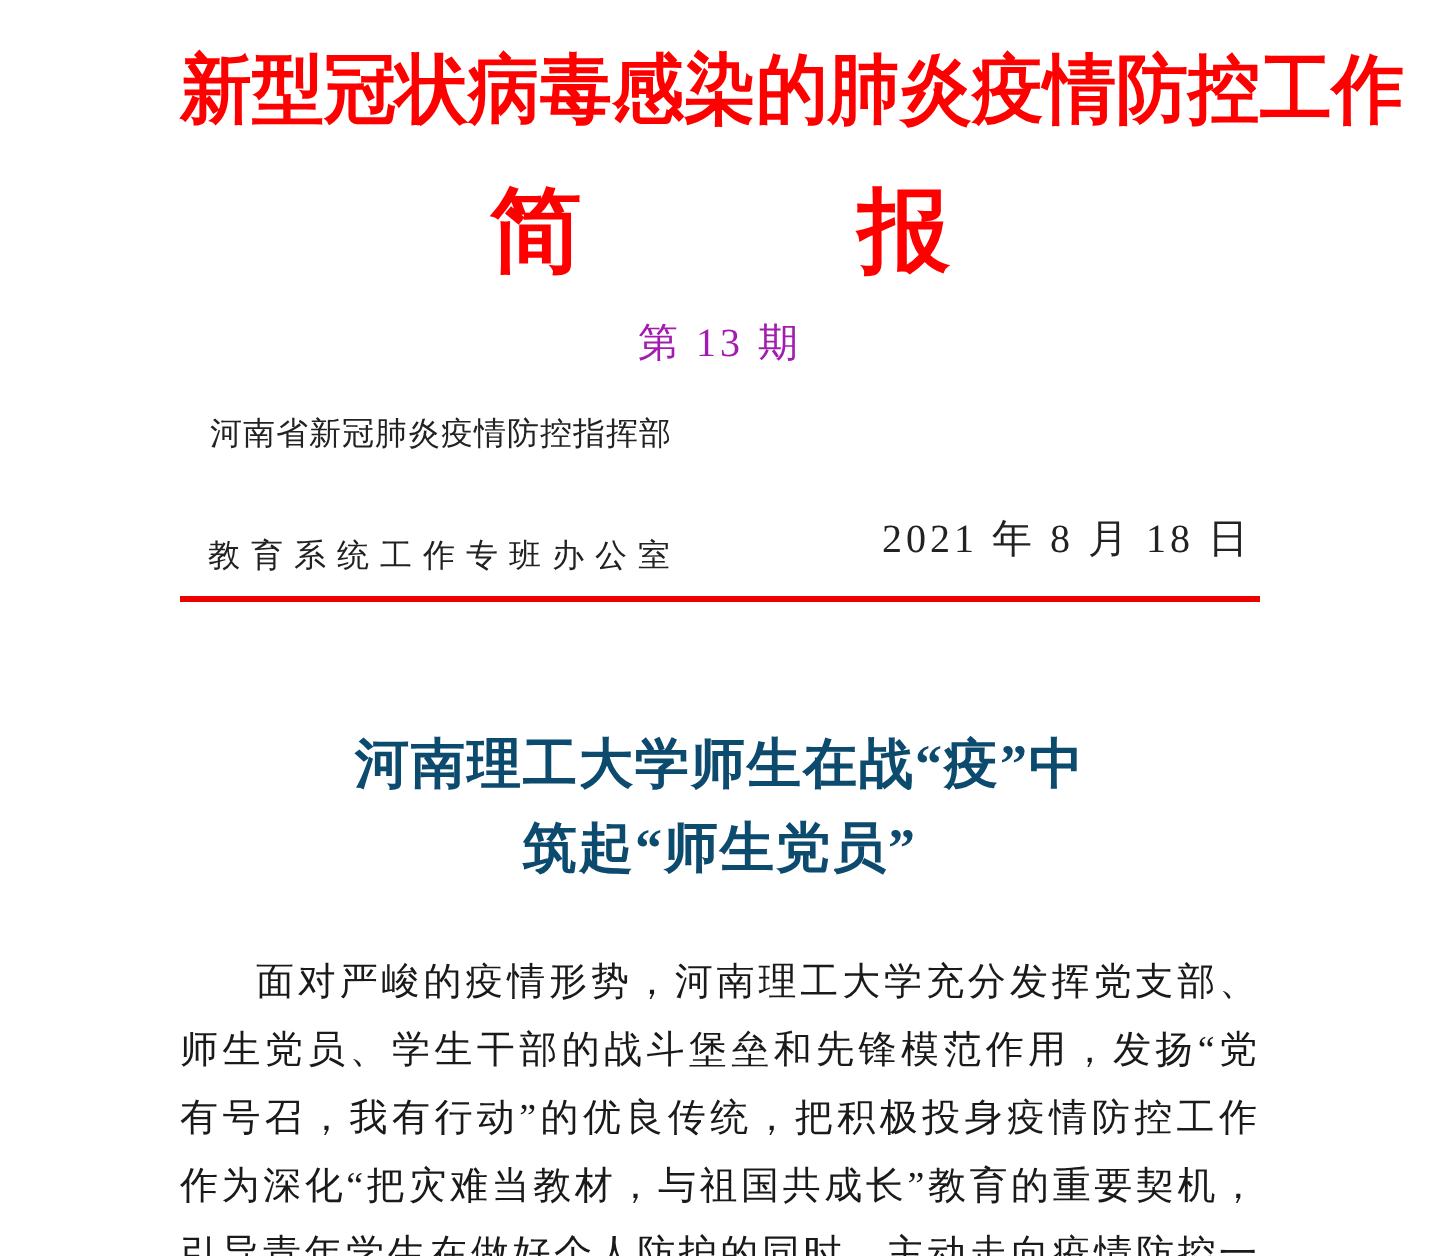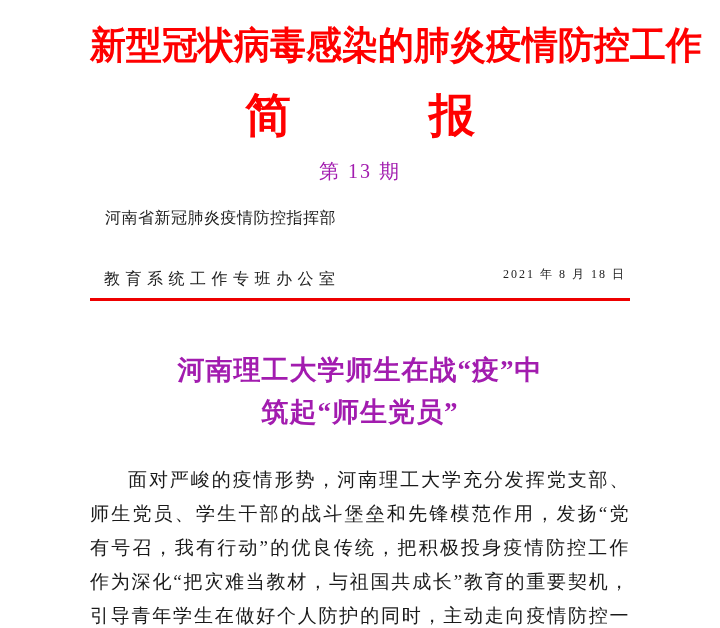--- a/index.html
+++ b/index.html
@@ -67,39 +67,39 @@
   .org-line2 {
     width: 232px;
     text-align: justify;
     text-align-last: justify;
     white-space: nowrap;
     letter-spacing: 5.5px;
     margin-top: 40px;
   }
   .issue-date {
     color: #222222;
-    font-size: 12px;
+    font-size: 20px;
     letter-spacing: 2px;
     padding-right: 4px;
     white-space: nowrap;
     align-self: flex-end;
     margin-bottom: 6px;
   }
   .red-divider {
     margin-top: 9px;
     height: 3px;
     background: #ee0000;
     border: none;
     width: 100%;
   }
   
   .article-title {
-    margin-top: 48px;
+    margin-top: 60px;
     text-align: center;
-    color: #a21caf;
+    color: #0c4a6e;
     font-size: 27px;
     font-weight: bold;
     line-height: 42px;
     letter-spacing: 1px;
   }
   .article-body {
     margin-top: 30px;
     color: #1a1a1a;
     font-size: 19px;
     line-height: 34px;

